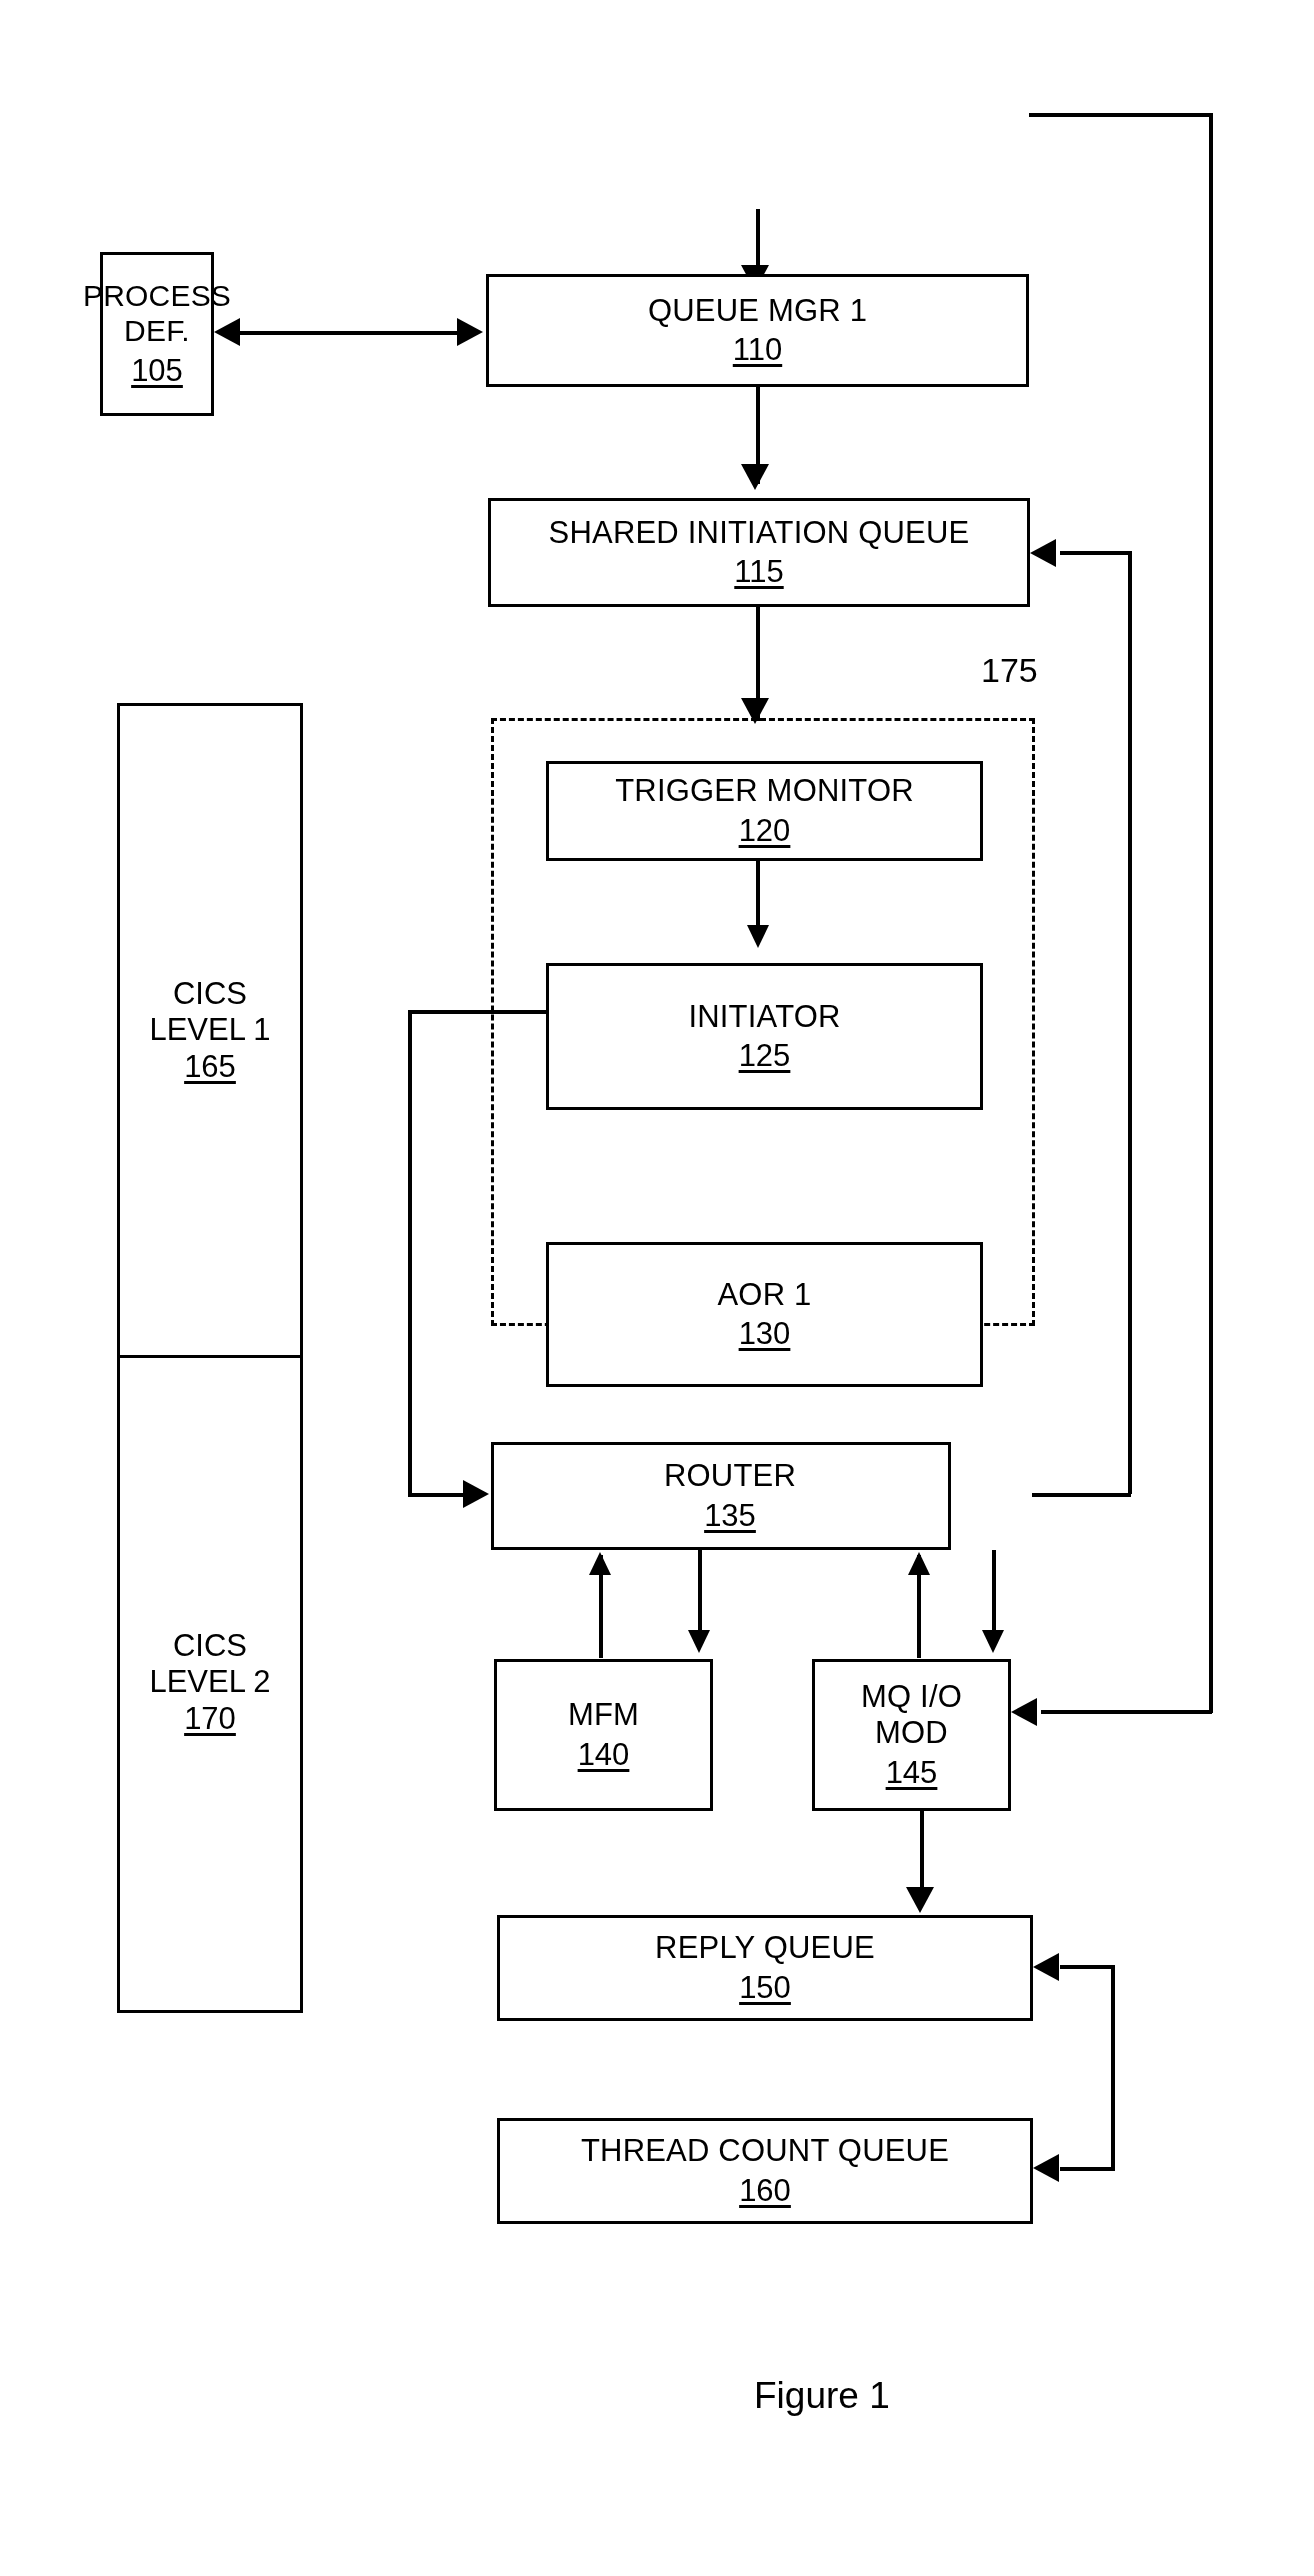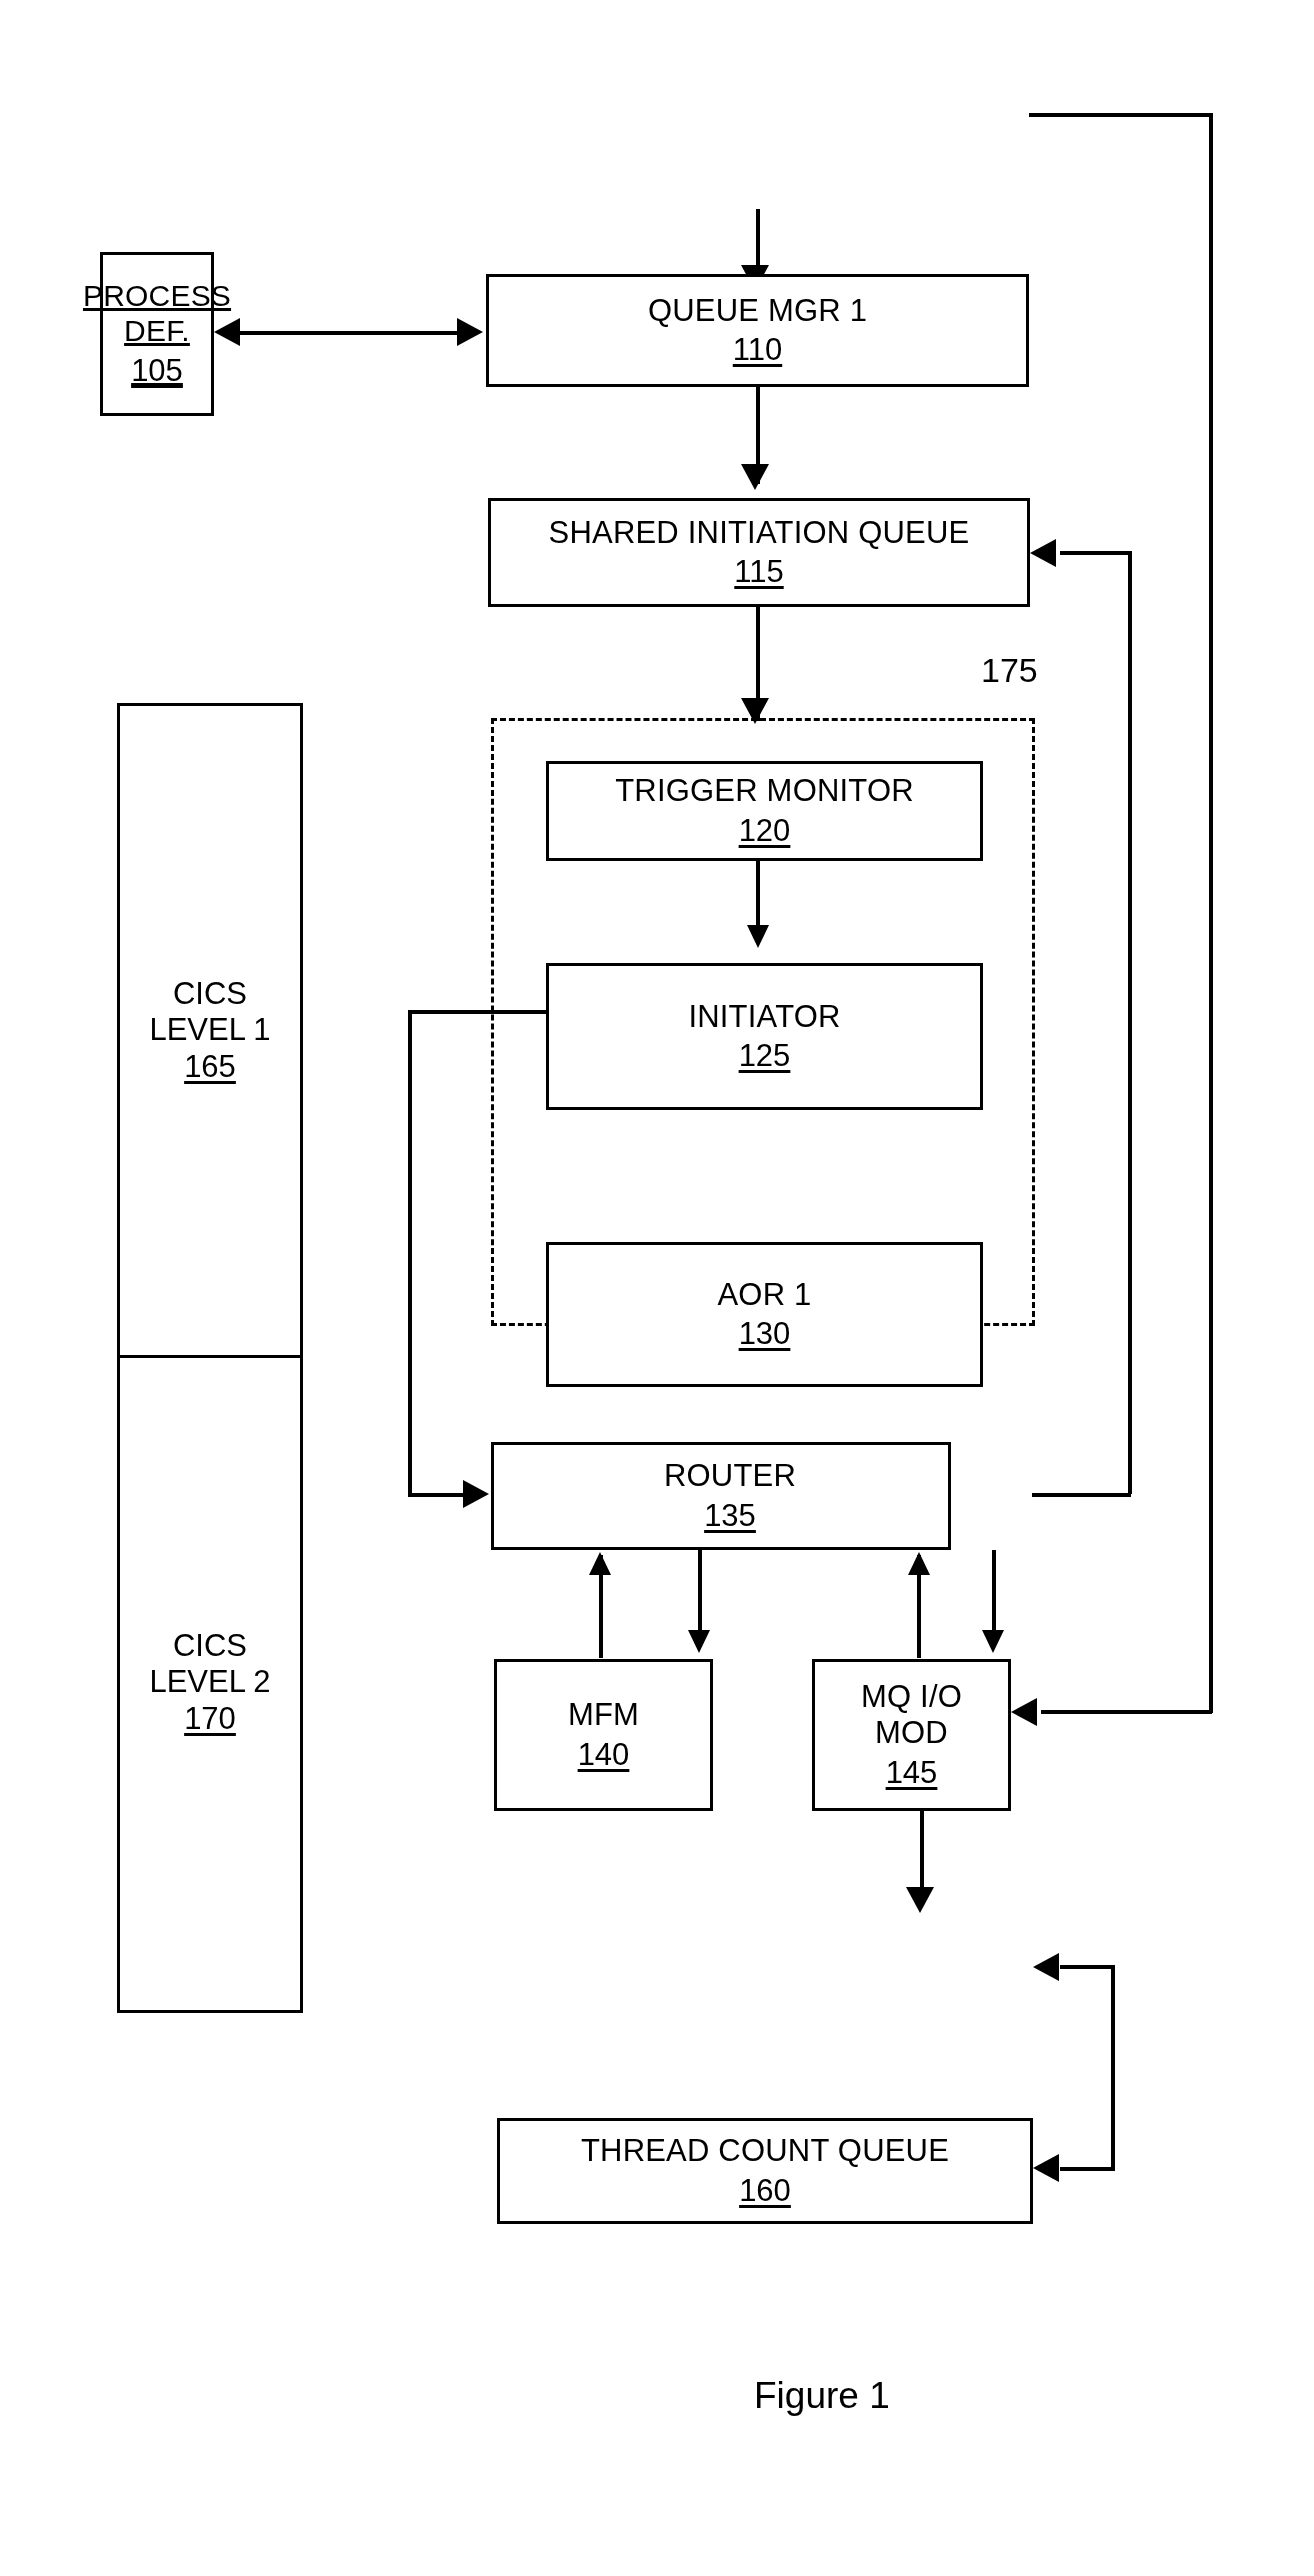--- a/index.html
+++ b/index.html
@@ -42,21 +42,21 @@
 </style>
 </head>
 <body>
 
 <div id="stage">
 
 
   <div class="ln lnv" style="left:756px;top:209px;height:64px;"></div>
   <div class="ah ah-down" style="left:741px;top:265px;"></div>
 
-  <div class="box" style="left:100px;top:252px;width:114px;height:164px;text-decoration:underline;">
+  <div class="box" style="left:100px;top:252px;width:114px;height:164px;">
     <div class="ttl small">PROCESS</div>
     <div class="ttl small">DEF.</div>
     <div class="ref">105</div>
   </div>
 
   <div class="ln lnh" style="left:240px;top:331px;width:217px;"></div>
   <div class="ah ah-left" style="left:214px;top:318px;"></div>
   <div class="ah ah-right" style="left:457px;top:318px;"></div>
 
   <div class="box" style="left:486px;top:274px;width:543px;height:113px;">
@@ -139,20 +139,24 @@
 
   <div class="box" style="left:812px;top:1659px;width:199px;height:152px;">
     <div class="ttl">MQ I/O</div>
     <div class="ttl">MOD</div>
     <div class="ref">145</div>
   </div>
 
   <div class="ln lnv" style="left:920px;top:1811px;height:81px;"></div>
   <div class="ah ah-down" style="left:906px;top:1887px;"></div>
 
+  <div class="box" style="left:497px;top:1915px;width:536px;height:106px;">
+    <div class="ttl">REPLY QUEUE</div>
+    <div class="ref">150</div>
+  </div>
 
   <div class="box" style="left:497px;top:2118px;width:536px;height:106px;">
     <div class="ttl">THREAD COUNT QUEUE</div>
     <div class="ref">160</div>
   </div>
 
   <div class="ln lnh" style="left:1060px;top:1965px;width:55px;"></div>
   <div class="ln lnv" style="left:1111px;top:1965px;height:203px;"></div>
   <div class="ln lnh" style="left:1060px;top:2167px;width:55px;"></div>
   <div class="ah ah-left" style="left:1033px;top:1953px;"></div>

